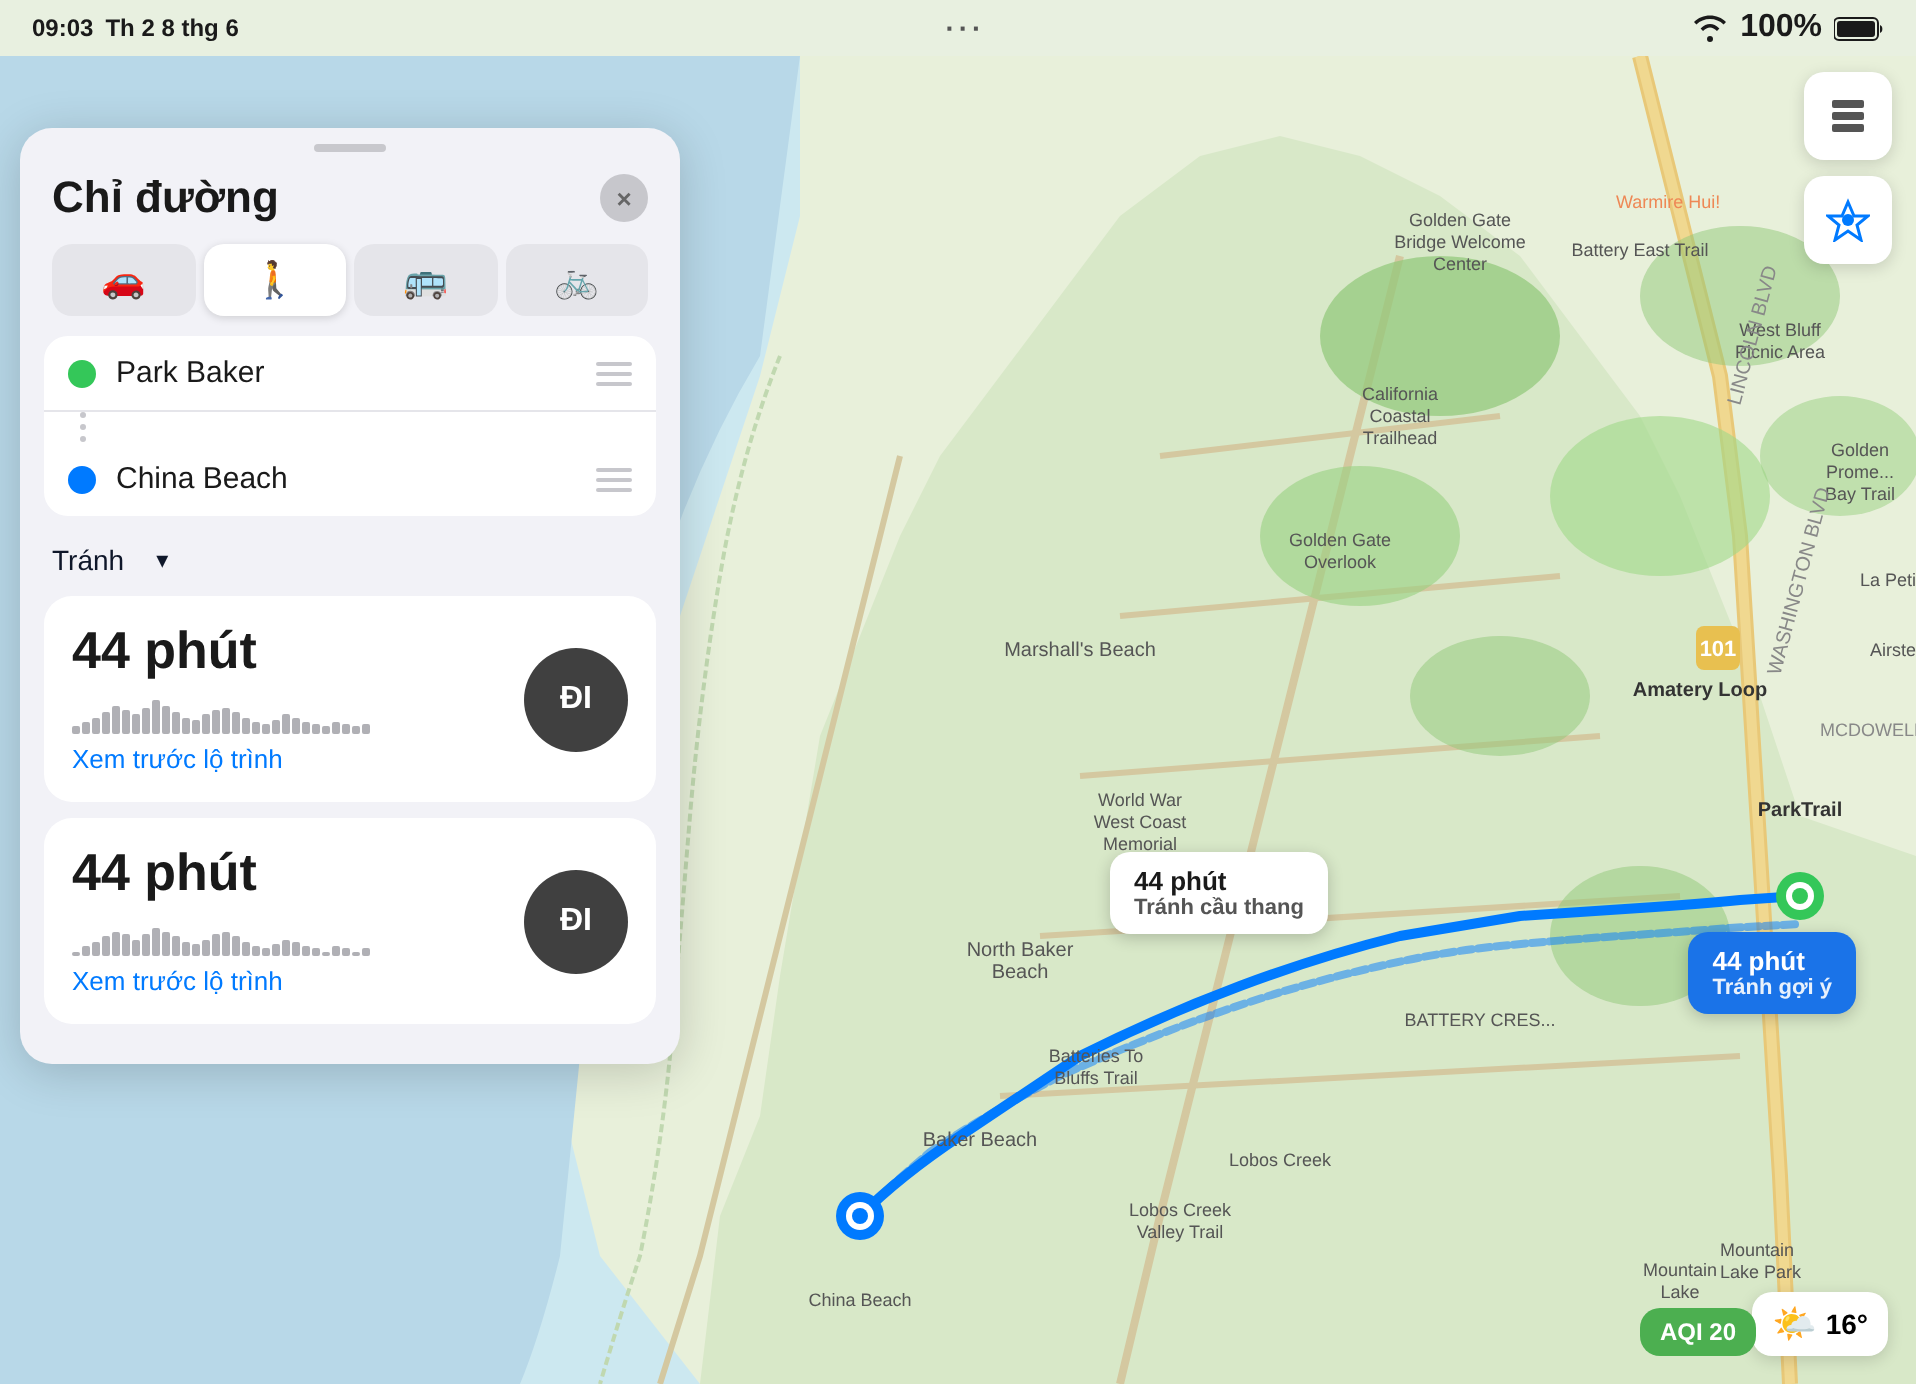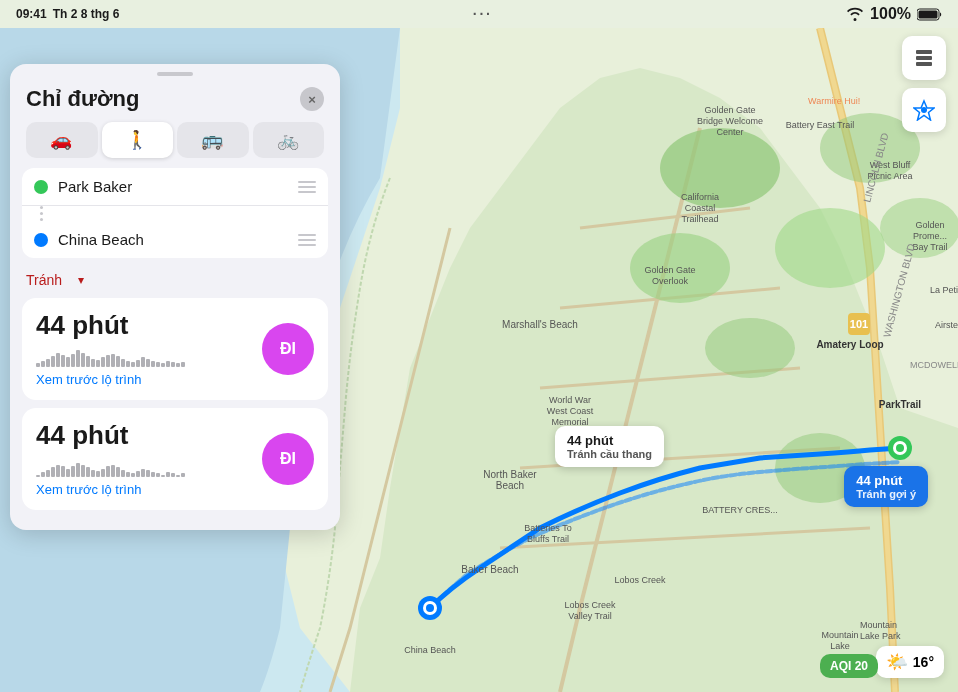--- a/index.html
+++ b/index.html
@@ -169,21 +169,21 @@
     
     .avoid-row {
       padding: 6px 16px 10px;
     }
     .avoid-btn {
       display: flex;
       align-items: center;
       gap: 16px;
       font-size: 14px;
       font-weight: 500;
-      color: #b91c1c;
+      color: #0f172a;
       cursor: pointer;
       background: none;
       border: none;
     }
 
     
     .route-option {
       margin: 0 12px 8px;
       background: #ffffff;
       border-radius: 14px;
@@ -225,21 +225,21 @@
       display: inline-block;
     }
 
     .go-btn {
       position: absolute;
       right: 14px;
       top: 50%;
       transform: translateY(-50%);
       width: 52px;
       height: 52px;
-      background: #d946ef;
+      background: #404040;
       border-radius: 50%;
       display: flex;
       align-items: center;
       justify-content: center;
       font-size: 16px;
       font-weight: 700;
       color: #ffffff;
       cursor: pointer;
     }
 
@@ -302,21 +302,21 @@
       font-size: 12px;
       font-weight: 600;
       color: white;
     }
   </style>
 </head>
 <body>
 
 <div class="status-bar">
   <div class="status-left">
-    <span>09:41</span>
+    <span>09:03</span>
     <span>Th 2 8 thg 6</span>
   </div>
   <div style="display:flex;gap:6px;align-items:center;">
     <span style="font-size:14px;letter-spacing:2px;color:#555;">···</span>
   </div>
   <div class="status-right">
 
     <svg width="18" height="14" viewBox="0 0 18 14">
       <path d="M9 11a1.5 1.5 0 110 3 1.5 1.5 0 010-3z" fill="#1a1a1a"></path>
       <path d="M5.5 8.5C6.7 7.3 7.8 6.7 9 6.7s2.3.6 3.5 1.8l1.2-1.2C12.1 5.7 10.6 5 9 5s-3.1.7-4.7 2.3l1.2 1.2z" fill="#1a1a1a"></path>

